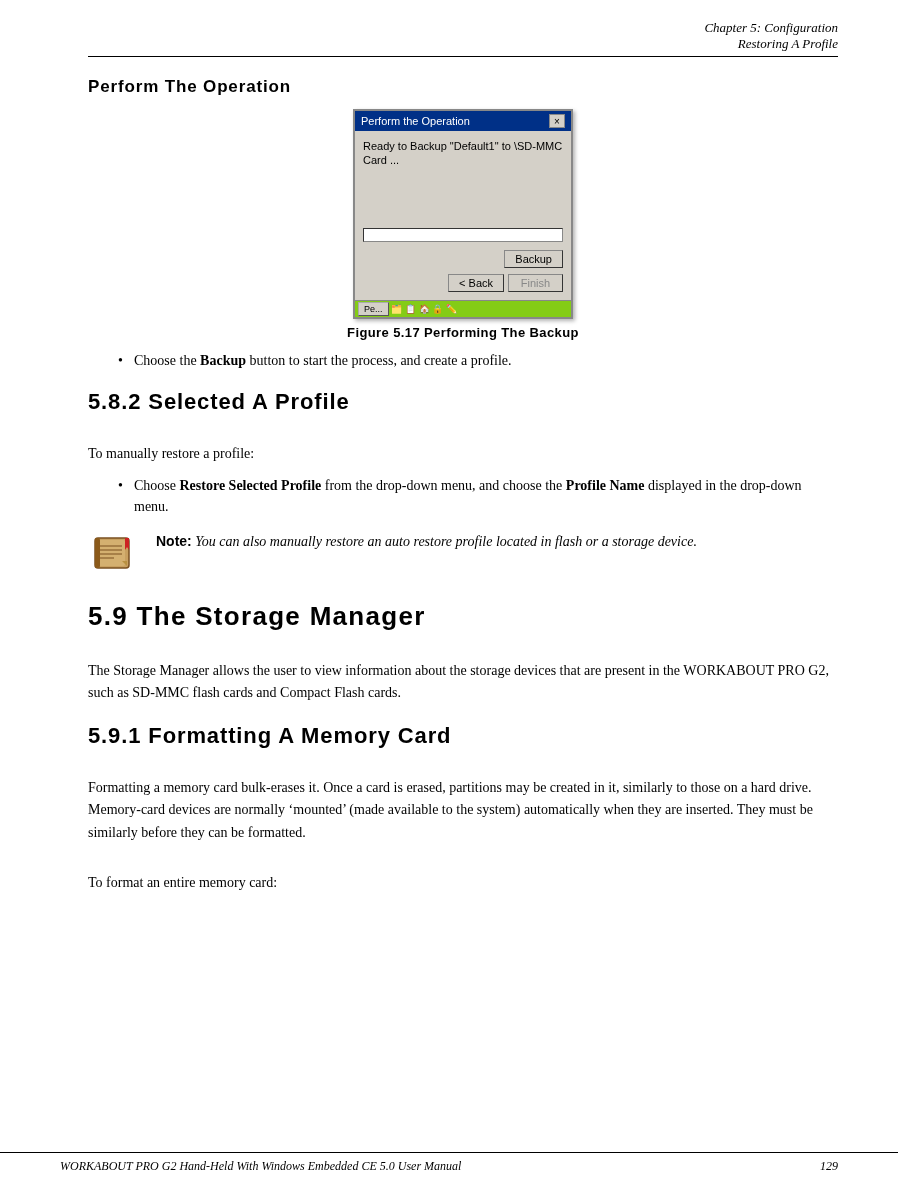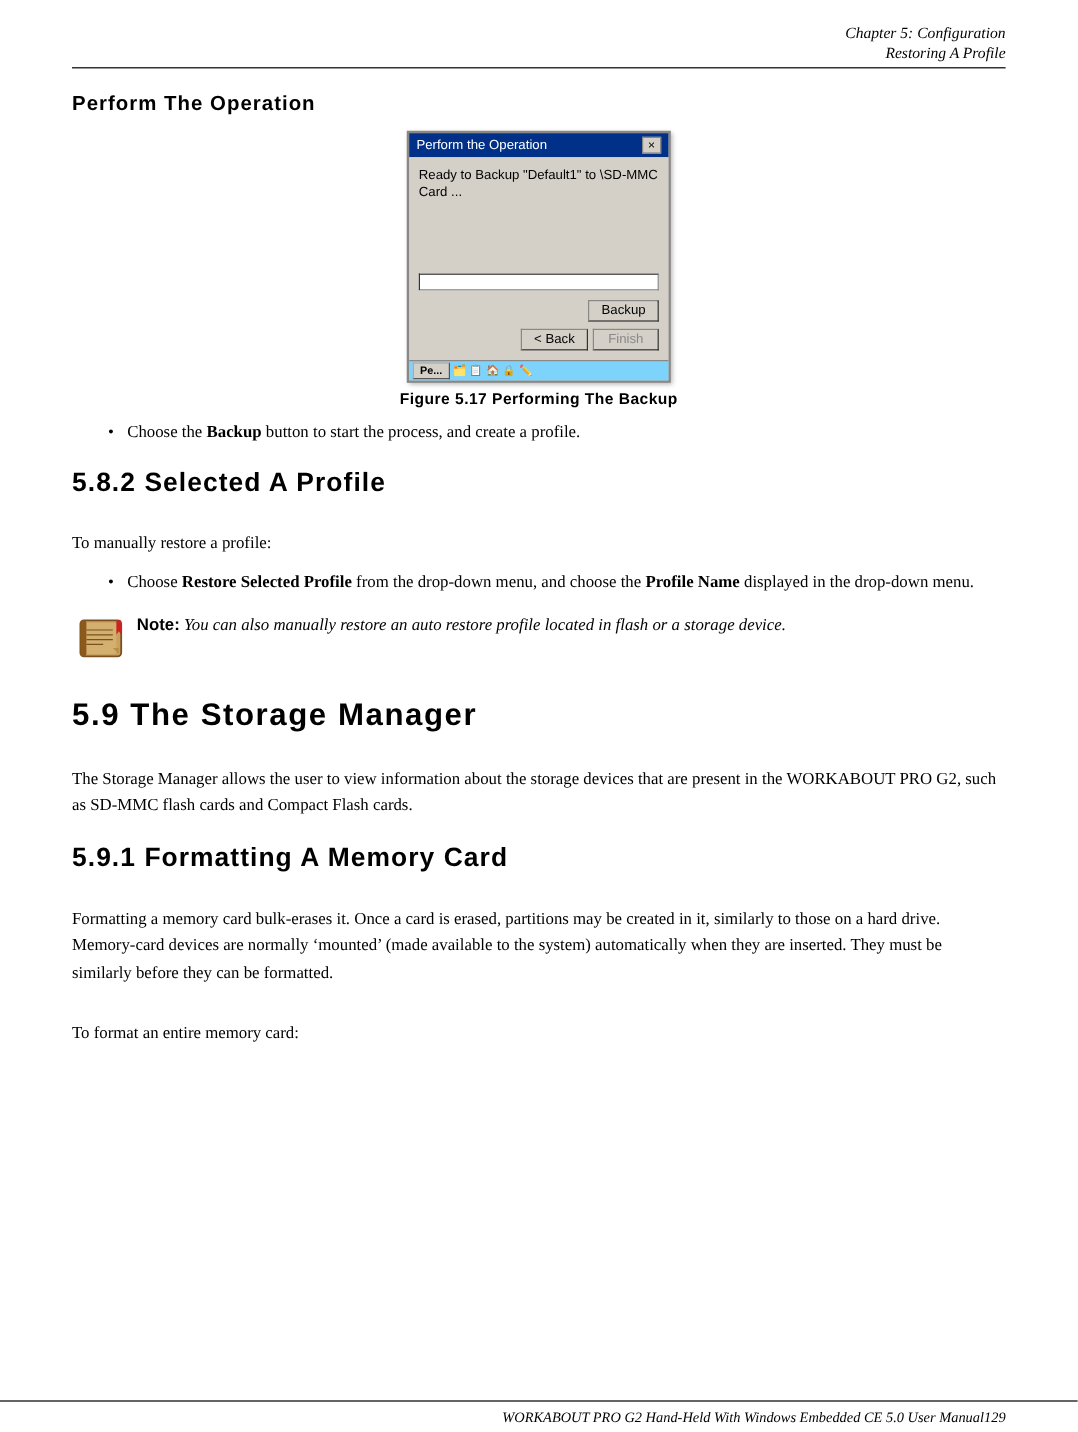--- a/index.html
+++ b/index.html
@@ -9,21 +9,21 @@
       background: #ffffff;
       font-family: 'Times New Roman', Times, serif;
       font-size: 14px;
       color: #000000;
       position: relative;
     }
 
     .page-container {
       width: 898px;
       min-height: 1193px;
-      padding: 20px 60px 40px 60px;
+      padding: 20px 60px 40px 88px;
       position: relative;
     }
 
     
     .page-header {
       text-align: right;
       border-bottom: 1px solid #000;
       padding-bottom: 4px;
       margin-bottom: 20px;
       font-size: 13px;
@@ -130,29 +130,28 @@
       justify-content: flex-end;
       gap: 4px;
     }
 
     .dialog-btn-disabled {
       color: #888;
     }
 
     
     .taskbar-strip {
-      background: #7dd3fc;
+      background: #84cc16;
       border-top: 1px solid #888;
       display: flex;
       align-items: center;
       padding: 1px 3px;
       gap: 3px;
       font-size: 9px;
       font-family: Arial, sans-serif;
-      font-weight: bold;
     }
 
     .taskbar-item {
       background: #d4d0c8;
       border: 1px outset #aaa;
       padding: 1px 5px;
       font-size: 9px;
     }
 
     
@@ -199,21 +198,21 @@
       line-height: 1.6;
       margin-bottom: 10px;
       margin-top: 28px;
     }
 
     
     .note-box {
       display: flex;
       align-items: flex-start;
       margin: 14px 0;
-      gap: 6px;
+      gap: 20px;
     }
 
     .note-icon {
       width: 48px;
       height: 48px;
       flex-shrink: 0;
       display: flex;
       align-items: center;
       justify-content: center;
     }
@@ -240,25 +239,25 @@
       font-weight: bold;
       font-family: Arial, sans-serif;
       letter-spacing: 0.05em;
       margin-top: 22px;
       margin-bottom: 26px;
     }
 
     
     .page-footer {
       position: absolute;
-      bottom: 4px;
+      bottom: 19px;
       left: 0;
       right: 0;
       display: flex;
-      justify-content: flex-end;
+      justify-content: space-between;
       align-items: center;
       padding: 0 60px;
       border-top: 1px solid #000;
       padding-top: 6px;
       font-size: 12px;
       font-style: italic;
     }
 
     .footer-left {
       font-style: italic;

